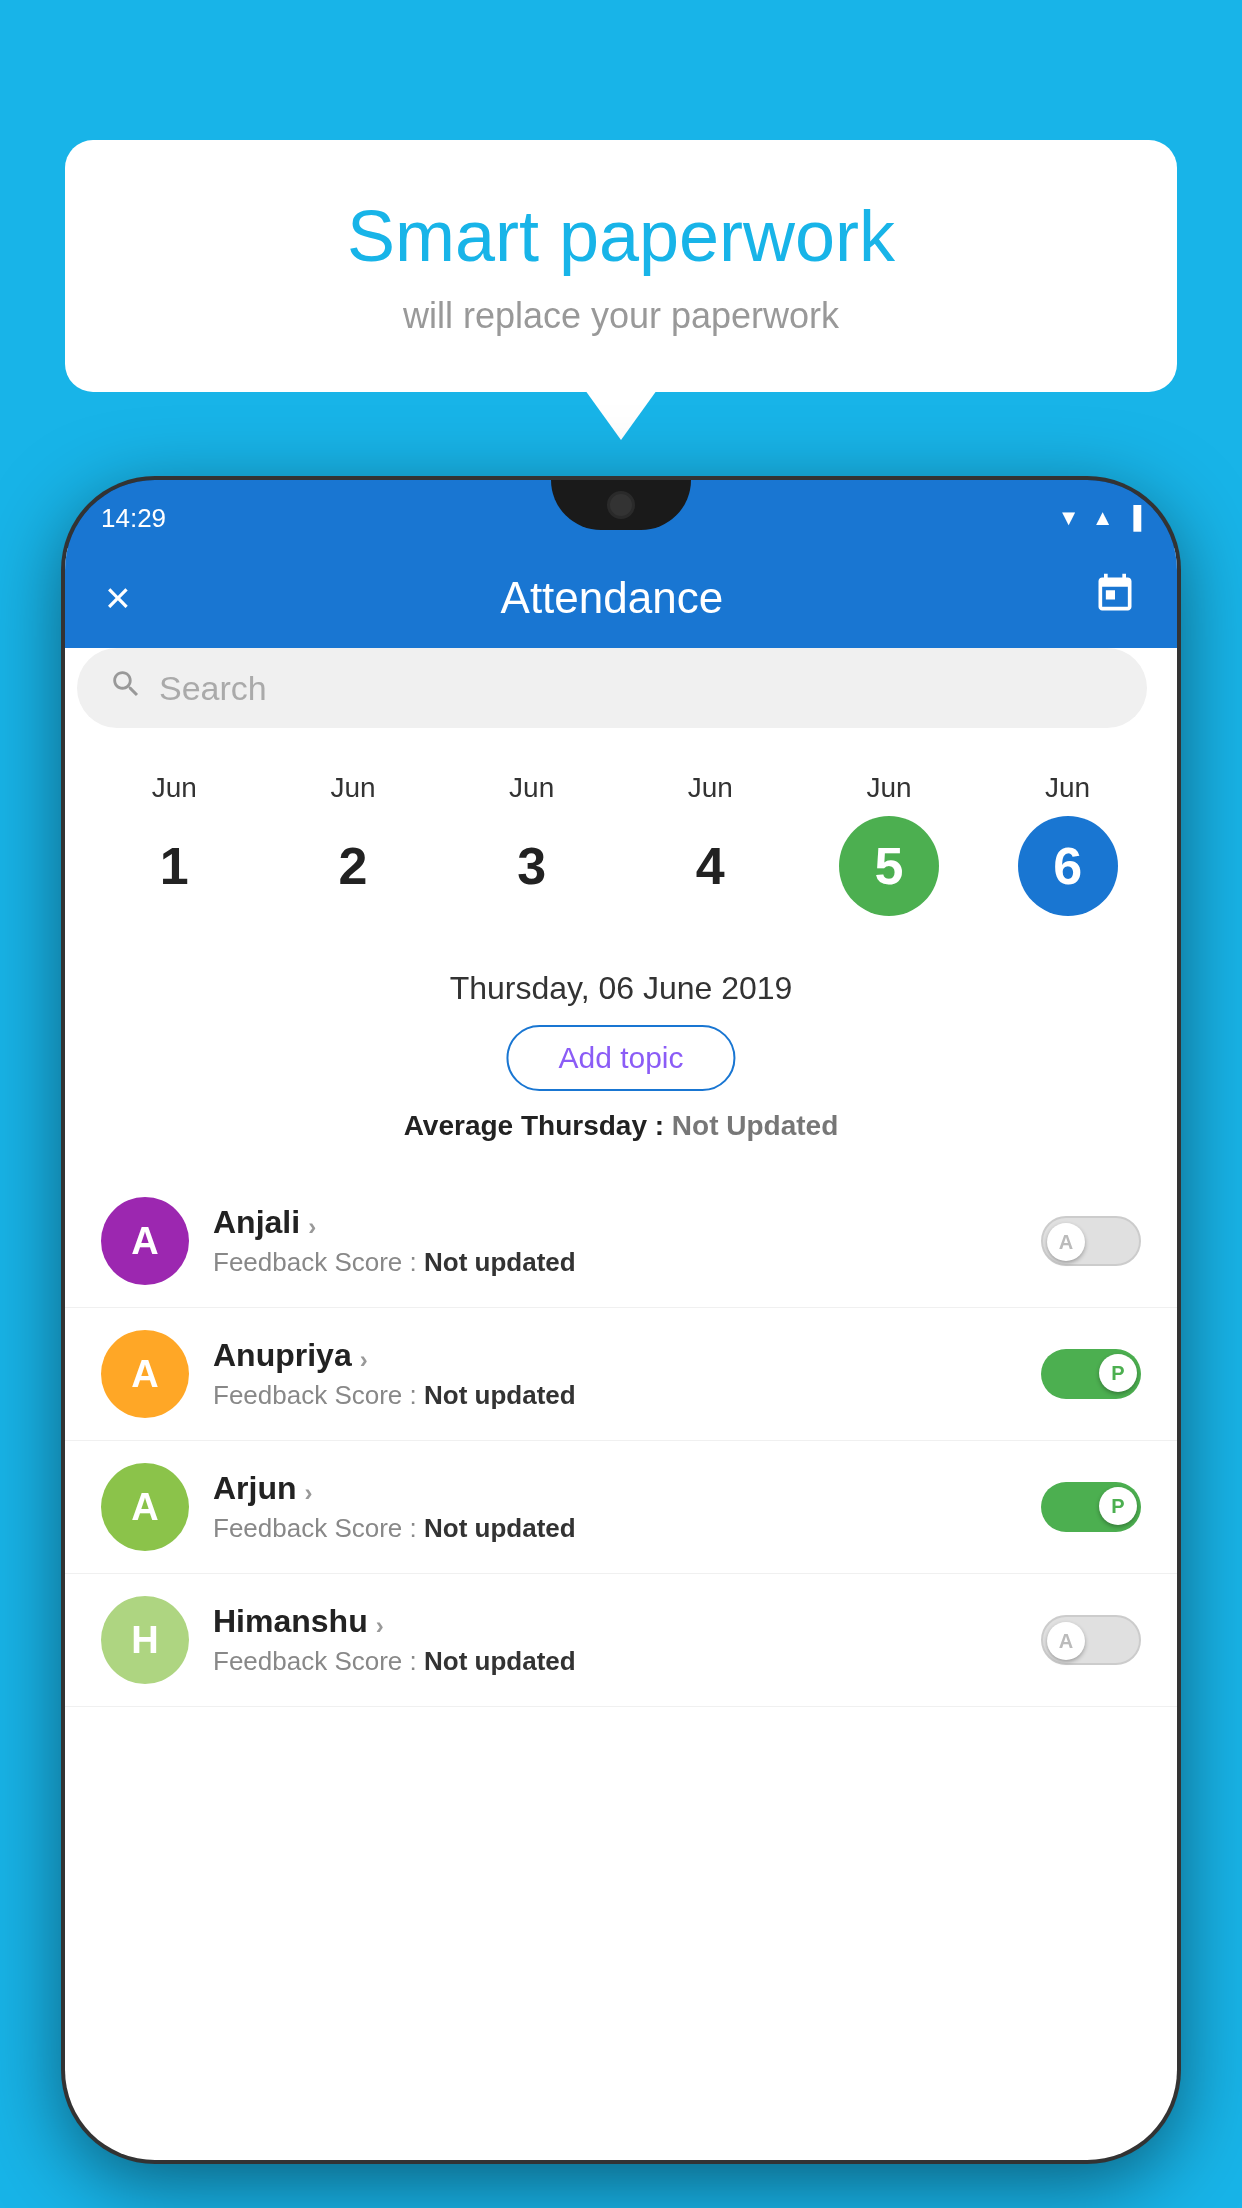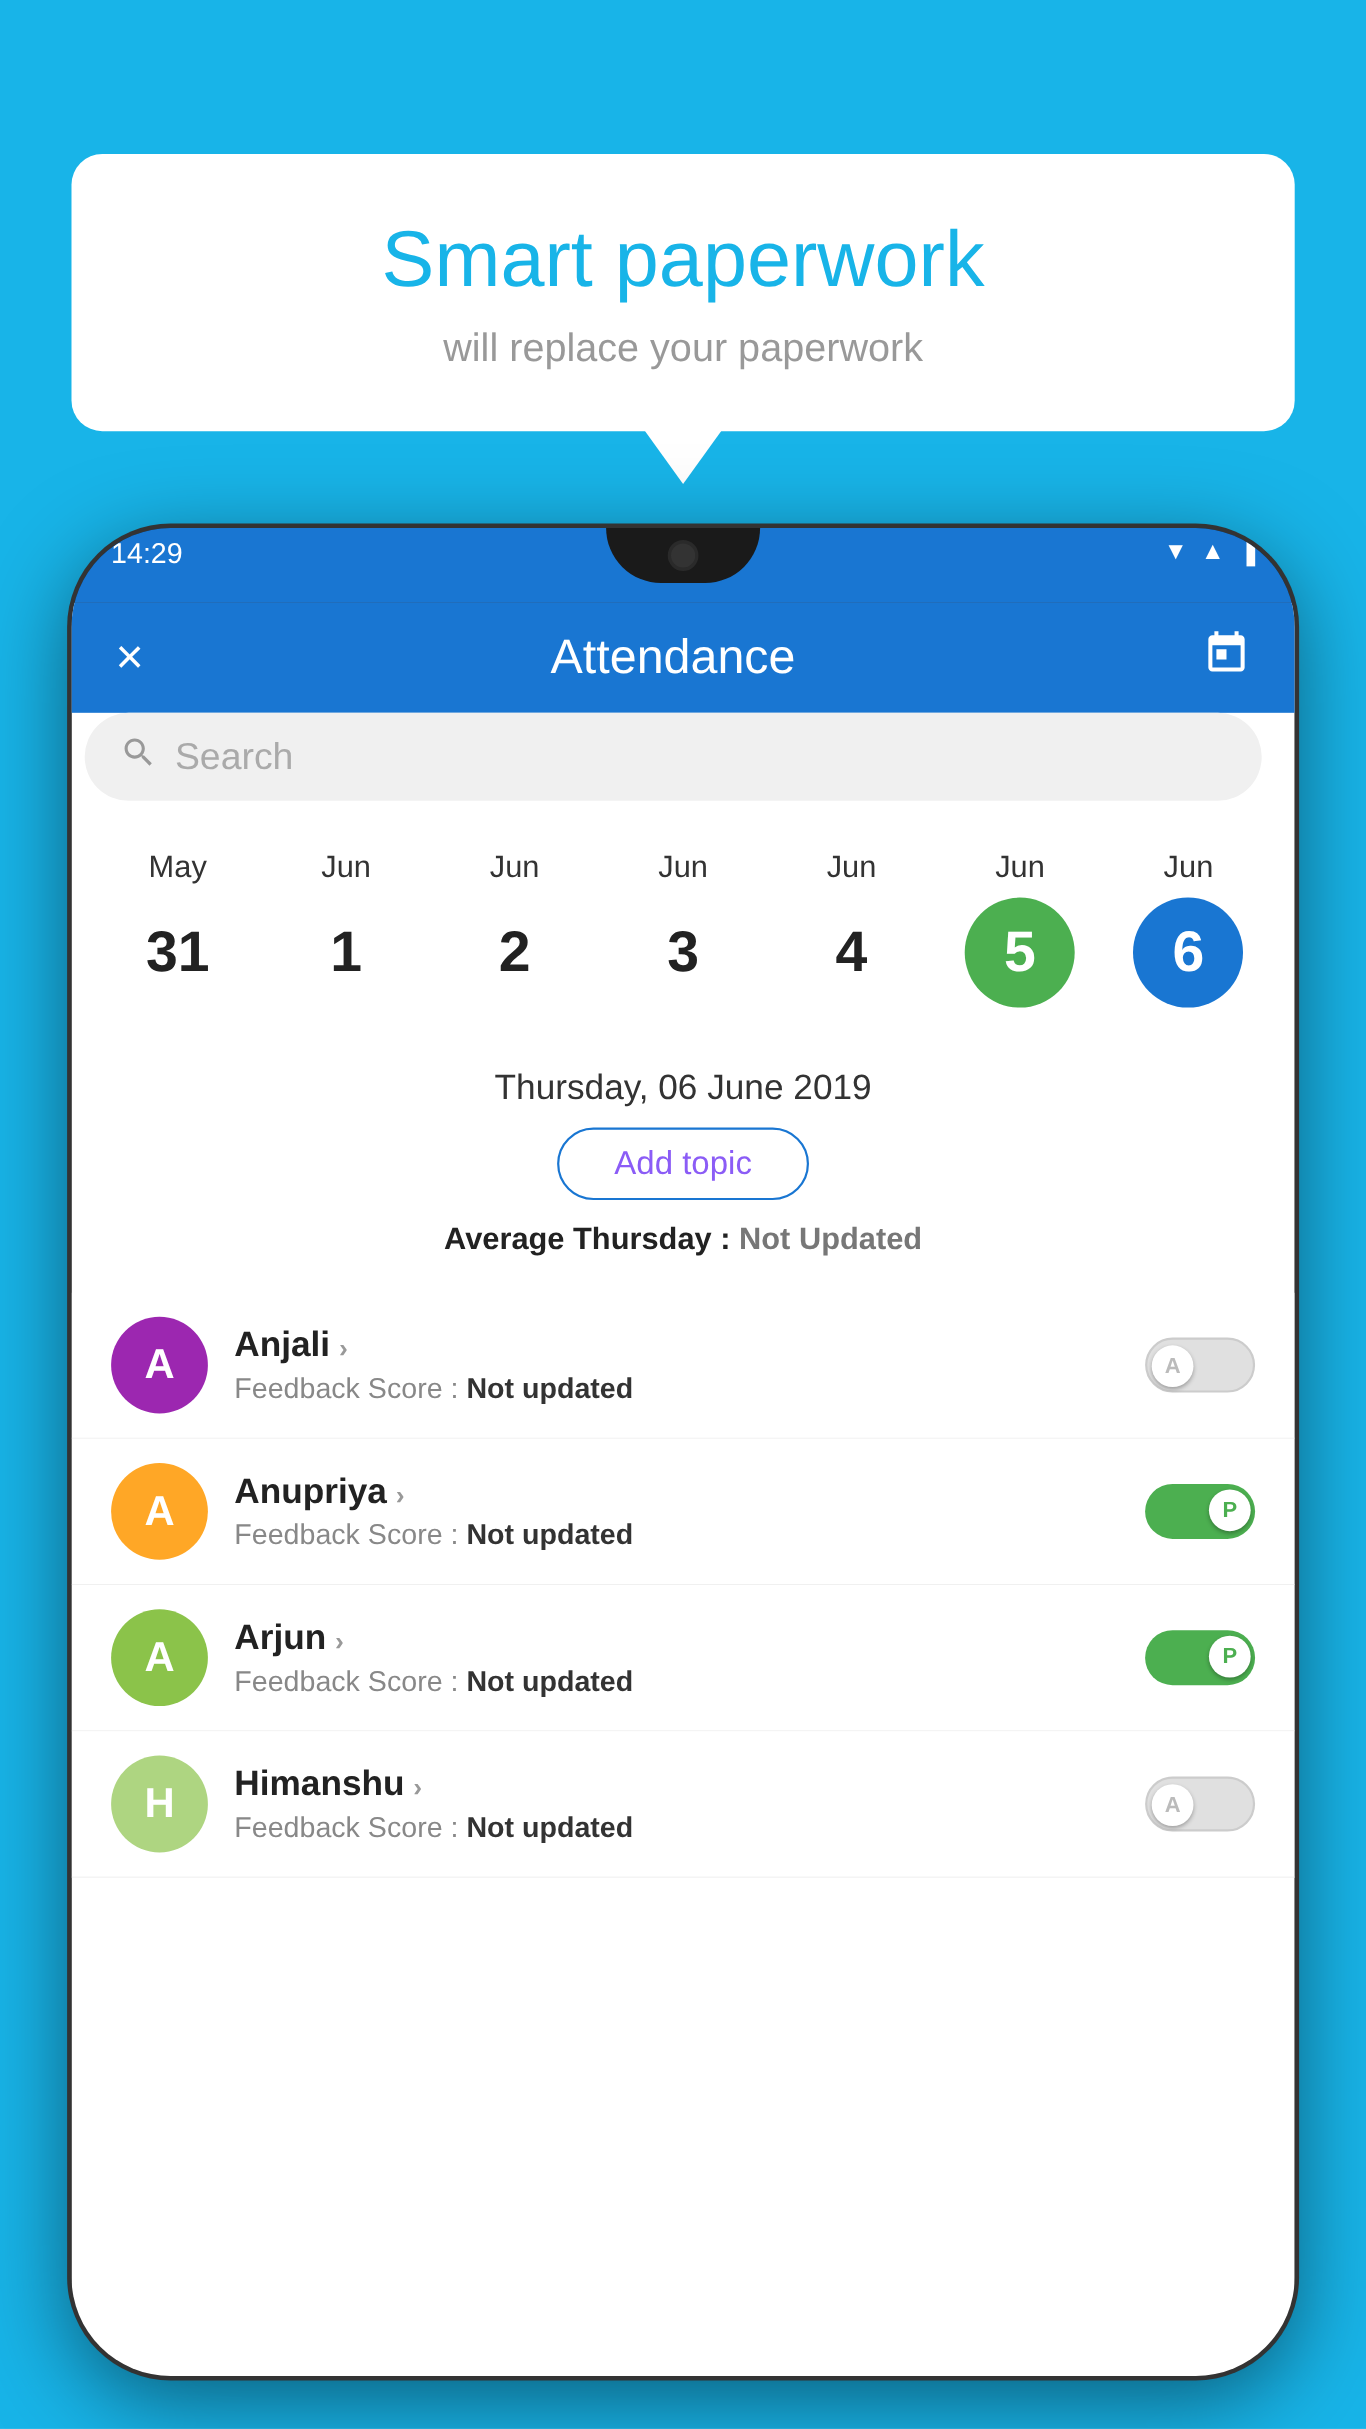--- a/index.html
+++ b/index.html
@@ -101,21 +101,21 @@
 
     
     .status-bar {
       position: absolute;
       top: 0;
       left: 0;
       right: 0;
       height: 68px;
       background: #1976d2;
       display: flex;
-      align-items: flex-start;
+      align-items: center;
       justify-content: space-between;
       padding: 0 36px;
       z-index: 5;
     }
 
     .status-time {
       color: white;
       font-size: 26px;
       font-weight: 500;
       margin-top: 8px;
@@ -441,24 +441,20 @@
     <div class="search-bar">
       <span class="search-icon-el">
         <svg width="34" height="34" viewBox="0 0 24 24" fill="#999">
           <path d="M15.5 14h-.79l-.28-.27C15.41 12.59 16 11.11 16 9.5 16 5.91 13.09 3 9.5 3S3 5.91 3 9.5 5.91 16 9.5 16c1.61 0 3.09-.59 4.23-1.57l.27.28v.79l5 4.99L20.49 19l-4.99-5zm-6 0C7.01 14 5 11.99 5 9.5S7.01 5 9.5 5 14 7.01 14 9.5 11.99 14 9.5 14z"></path>
         </svg>
       </span>
       <span class="search-text">Search</span>
     </div>
 
     <div class="calendar-strip" id="calendar-strip">
-    <div class="cal-day">
-          <div class="cal-month">May</div>
-          <div class="cal-num ">31</div>
-        </div>
         <div class="cal-day">
           <div class="cal-month">Jun</div>
           <div class="cal-num ">1</div>
         </div>
         <div class="cal-day">
           <div class="cal-month">Jun</div>
           <div class="cal-num ">2</div>
         </div>
         <div class="cal-day">
           <div class="cal-month">Jun</div>

